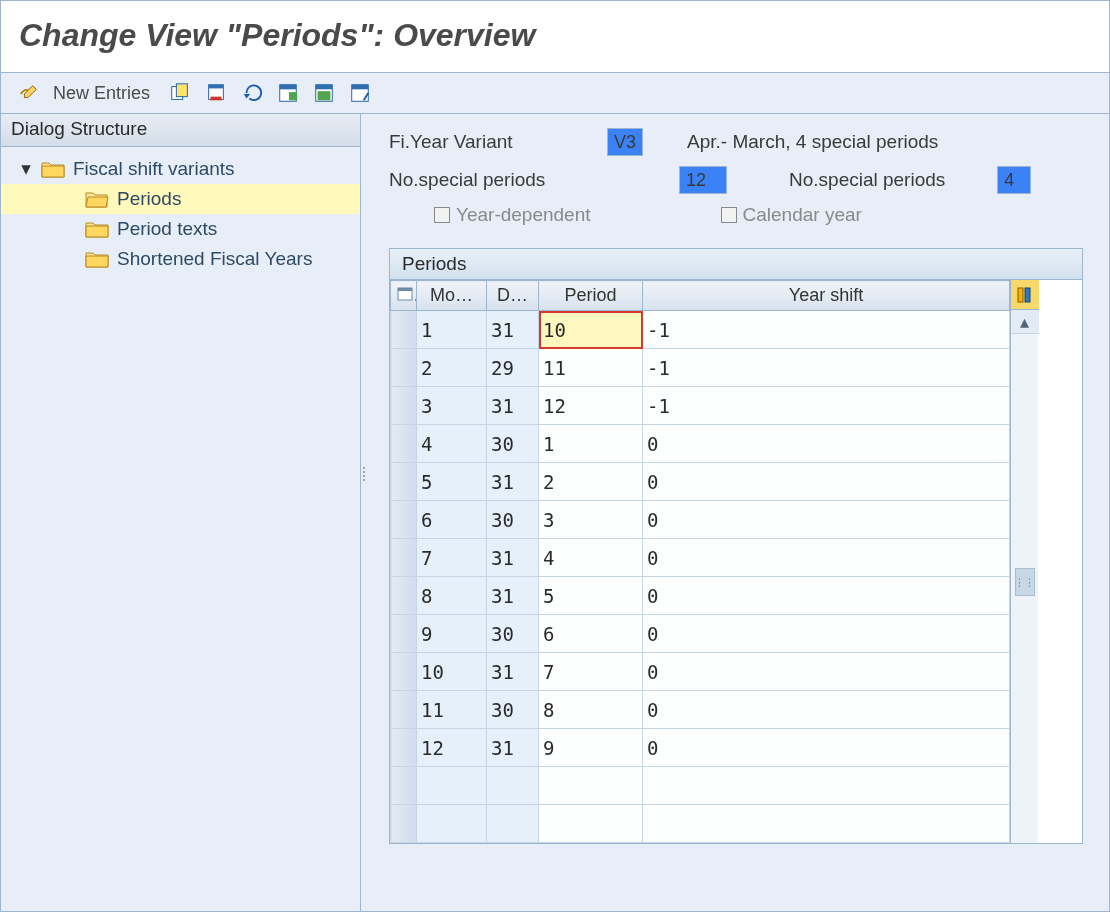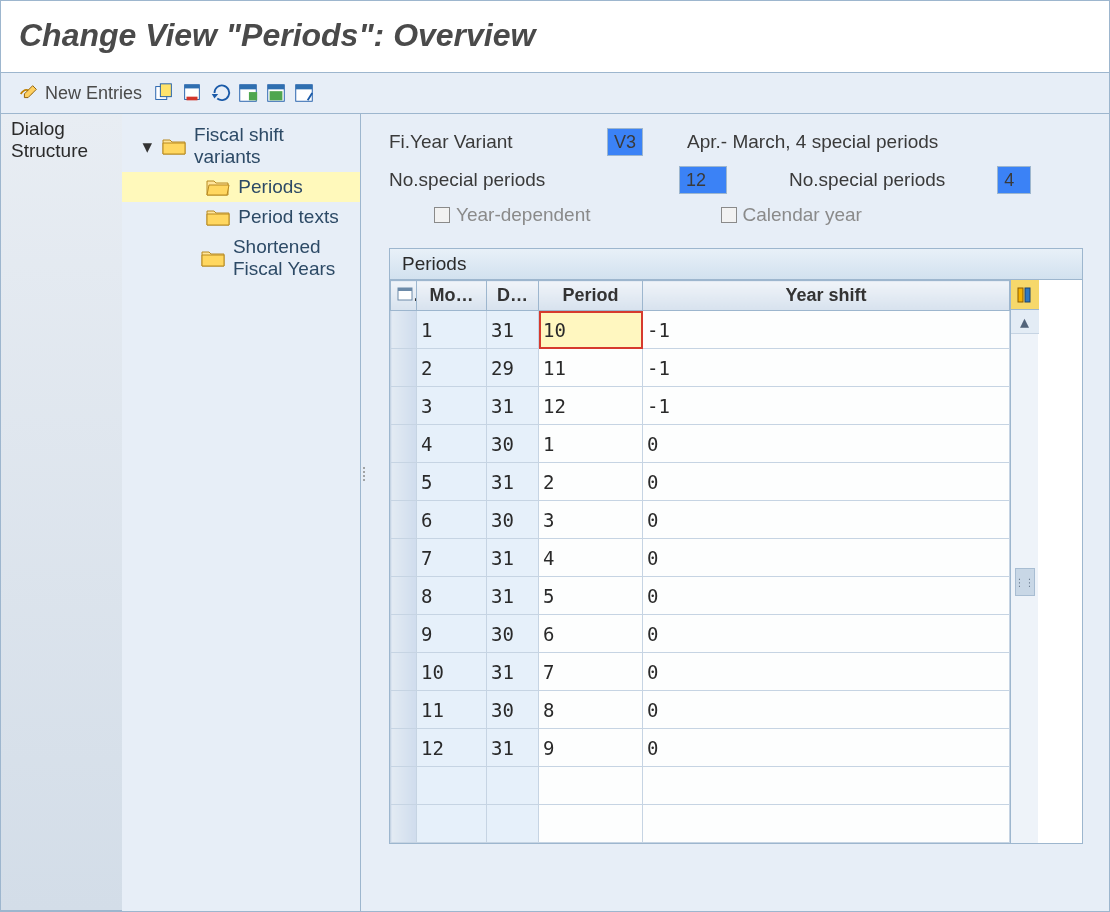--- a/index.html
+++ b/index.html
@@ -30,21 +30,21 @@
     font-weight: bold;
     font-style: italic;
     color: #4a4a4a;
   }
   .toolbar {
     background: #e7eef7;
     border-bottom: 1px solid #9db6ce;
     padding: 6px 14px;
     display: flex;
     align-items: center;
-    gap: 0;
+    gap: 8px;
   }
   .toolbar .icon-btn {
     width: 28px; height: 28px;
     display: inline-flex; align-items: center; justify-content: center;
     cursor: pointer;
   }
   .toolbar .new-entries {
     background: transparent;
     border: none;
     font-size: 18px;
@@ -55,20 +55,21 @@
   .content {
     display: flex;
     flex: 1;
     overflow: hidden;
   }
   .tree-panel {
     width: 360px;
     border-right: 1px solid #9db6ce;
     background: #e7eef7;
     display: flex;
+    flex-direction: column;
   }
   .tree-header {
     background: linear-gradient(#e8edf3, #d3dde8);
     border-bottom: 1px solid #9db6ce;
     font-size: 19px;
     padding: 4px 10px 6px 10px;
     color: #2a2a2a;
   }
   .tree-body {
     padding: 6px 0;
@@ -151,21 +152,21 @@
     display: flex;
   }
   .grid-table {
     border-collapse: collapse;
     width: 620px;
     table-layout: fixed;
   }
   .grid-table th {
     background: linear-gradient(#f0f4f9, #d7e2ee);
     border: 1px solid #9db6ce;
-    font-weight: bold;
+    font-weight: normal;
     font-size: 18px;
     color: #333;
     padding: 4px 6px;
     text-align: center;
     height: 30px;
     white-space: nowrap;
     overflow: hidden;
     text-overflow: ellipsis;
   }
   .grid-table td {

